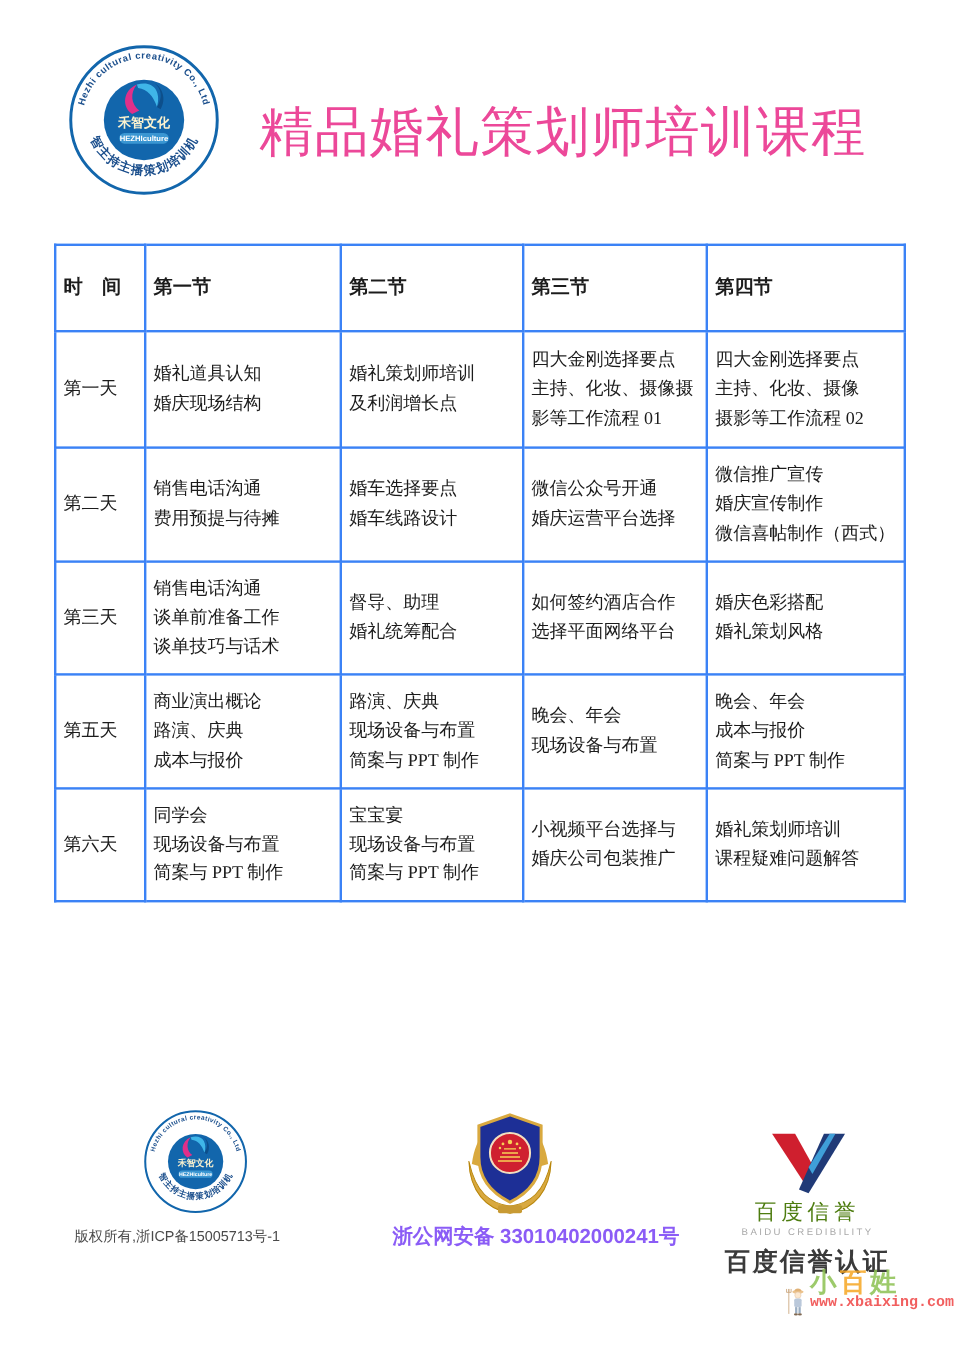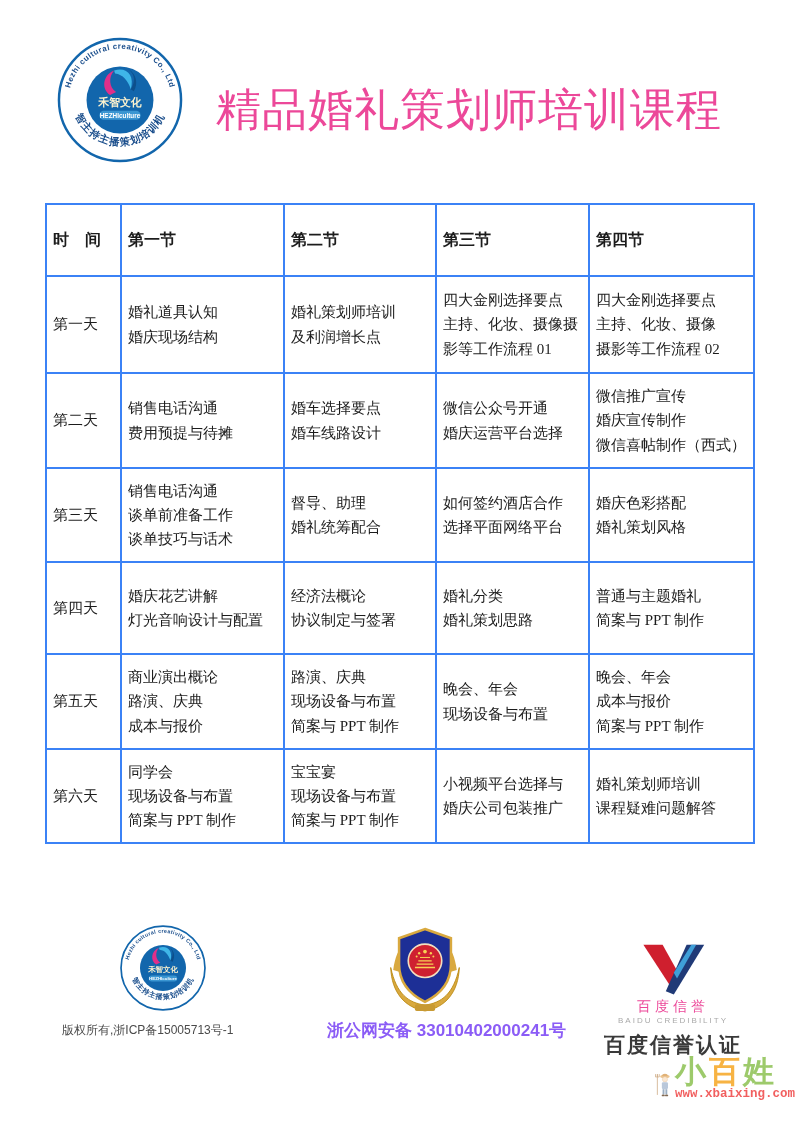--- a/index.html
+++ b/index.html
@@ -21,32 +21,32 @@
   td.day{vertical-align:top;padding-top:28px;font-size:16px;}
   td.course{white-space:pre-line;}
   tr.r1{height:97px;} tr.r2{height:95px;} tr.r3{height:94px;}
   tr.r4{height:92px;} tr.r5{height:95px;} tr.r6{height:94px;}
 
   
   .police-badge{position:absolute;left:382px;top:924px;width:86px;height:92px;}
   .baidu-block{position:absolute;left:588px;top:940px;width:170px;text-align:center;
                font-family:"Liberation Sans","DejaVu Sans",sans-serif;}
   .baidu-v{display:block;margin:0 auto;}
-  .baidu-cn{margin-top:2px;font-size:14px;letter-spacing:4px;color:#ec4899;}
+  .baidu-cn{margin-top:2px;font-size:18px;letter-spacing:4px;color:#4d7c0f;}
   .baidu-en{font-size:8px;letter-spacing:2px;color:#a9a9a9;}
   .baidu-cert{margin-top:6px;font-size:21px;font-weight:600;letter-spacing:2px;color:#3a3a3a;}
   .copyright{position:absolute;left:62px;top:1022px;font-family:"Liberation Sans","DejaVu Sans",sans-serif;
              font-size:12px;color:#4a4a4a;}
   .police-text{position:absolute;left:327px;top:1019px;font-family:"Liberation Sans","DejaVu Sans",sans-serif;
              font-size:17px;font-weight:700;color:#8b5cf6;}
 
   
   .watermark{position:absolute;left:655px;top:1058px;width:140px;display:flex;align-items:flex-start;opacity:.85;}
   .wm-text{margin-left:2px;}
-  .wm-name{font-size:31px;font-weight:700;letter-spacing:3px;line-height:1.0;font-family:Liberation Mono, monospace;}
+  .wm-name{font-size:22px;font-weight:700;letter-spacing:3px;line-height:1.0;}
   .wm-c0,.wm-c2{color:#8cc152;} .wm-c1{color:#f6a623;}
   .wm-url{margin-top:-2px;font-family:"Liberation Mono","DejaVu Sans Mono",monospace;
           font-size:12.5px;font-weight:700;color:#ef4444;letter-spacing:0px;}
 </style>
 </head>
 <body>
 
 <div class="page">
 
   <svg class="logo-badge hdr" viewBox="0 0 130 130">
@@ -115,31 +115,20 @@
       <td class="day">第三天</td>
       <td class="course">销售电话沟通
 谈单前准备工作
 谈单技巧与话术</td>
       <td class="course">督导、助理
 婚礼统筹配合</td>
       <td class="course">如何签约酒店合作
 选择平面网络平台</td>
       <td class="course">婚庆色彩搭配
 婚礼策划风格</td>
-    </tr>
-    <tr class="r4">
-      <td class="day">第四天</td>
-      <td class="course">婚庆花艺讲解
-灯光音响设计与配置</td>
-      <td class="course">经济法概论
-协议制定与签署</td>
-      <td class="course">婚礼分类
-婚礼策划思路</td>
-      <td class="course">普通与主题婚礼
-简案与 PPT 制作</td>
     </tr>
     <tr class="r5">
       <td class="day">第五天</td>
       <td class="course">商业演出概论
 路演、庆典
 成本与报价</td>
       <td class="course">路演、庆典
 现场设备与布置
 简案与 PPT 制作</td>
       <td class="course">晚会、年会

